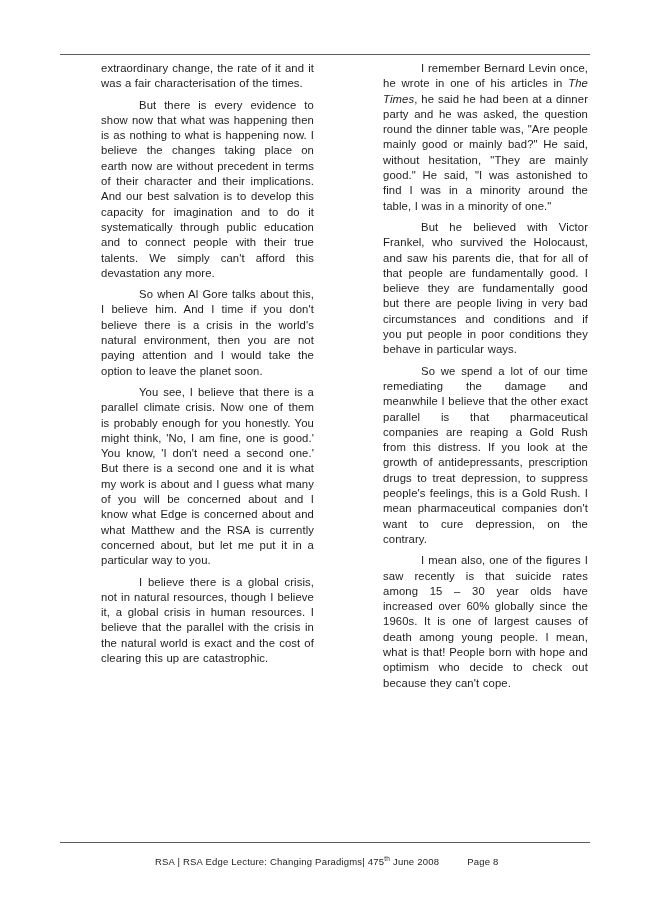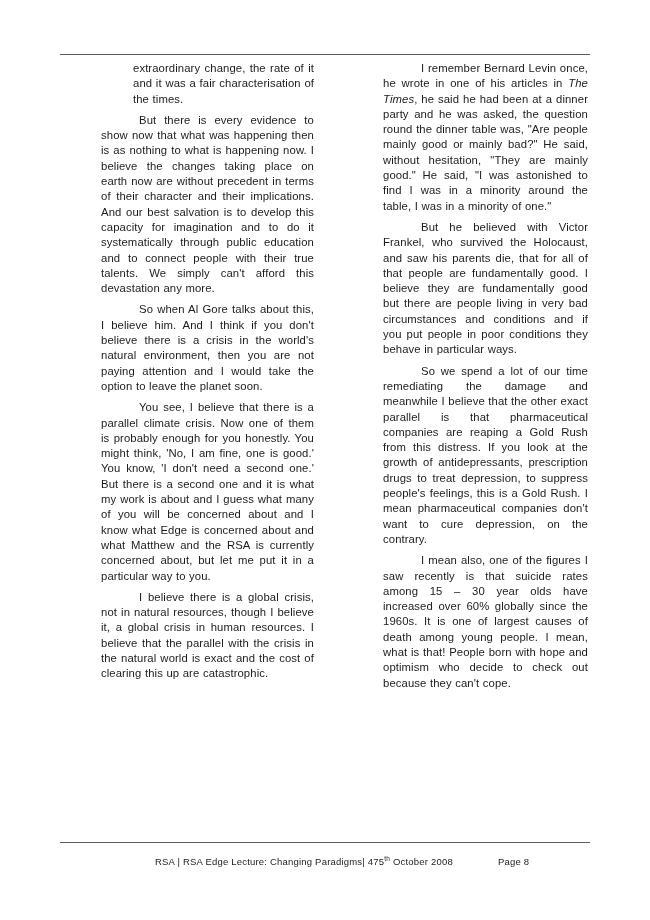--- a/index.html
+++ b/index.html
@@ -37,61 +37,61 @@
   .col p {
     margin: 0 0 6px 0;
     font-size: 11.3px;
     line-height: 15.3px;
     color: #1c1c1c;
     text-align: justify;
     text-indent: 38px;
     letter-spacing: 0.1px;
     word-spacing: 0.3px;
   }
-  .col p.cont { text-indent: 0; margin-left: 32px; }
+  .col p.cont { text-indent: 0; }
   .col p:last-child { margin-bottom: 0; }
   .footer {
     position: absolute;
     top: 856px;
     left: 155px;
     font-size: 9.5px;
     color: #1d1d1d;
     letter-spacing: 0.2px;
     white-space: nowrap;
   }
   .footer sup {
     font-size: 6.5px;
     vertical-align: super;
     line-height: 0;
   }
-  .footer .page-num { margin-left: 45px; text-align: right; }
+  .footer .page-num { margin-left: 28px; text-align: right; }
   em { font-style: italic; }
 </style>
 </head>
 <body>
 
 <div class="page">
 
   <div class="rule rule-top"></div>
 
   <div class="columns">
     <div class="col col-left">
       <p class="cont">extraordinary change, the rate of it and it was a fair characterisation of the times.</p>
       <p>But there is every evidence to show now that what was happening then is as nothing to what is happening now. I believe the changes taking place on earth now are without precedent in terms of their character and their implications. And our best salvation is to develop this capacity for imagination and to do it systematically through public education and to connect people with their true talents. We simply can't afford this devastation any more.</p>
-      <p>So when Al Gore talks about this, I believe him. And I think if you don't believe there is a crisis in the world's natural environment, then you are not paying attention and I would take the option to leave the planet soon.</p>
+      <p>So when Al Gore talks about this, I believe him. And I time if you don't believe there is a crisis in the world's natural environment, then you are not paying attention and I would take the option to leave the planet soon.</p>
       <p>You see, I believe that there is a parallel climate crisis. Now one of them is probably enough for you honestly. You might think, 'No, I am fine, one is good.' You know, 'I don't need a second one.' But there is a second one and it is what my work is about and I guess what many of you will be concerned about and I know what Edge is concerned about and what Matthew and the RSA is currently concerned about, but let me put it in a particular way to you.</p>
       <p>I believe there is a global crisis, not in natural resources, though I believe it, a global crisis in human resources. I believe that the parallel with the crisis in the natural world is exact and the cost of clearing this up are catastrophic.</p>
     </div>
     <div class="col col-right">
       <p><span>I remember Bernard Levin once, he wrote in one of his articles in </span><em>The Times</em><span>, he said he had been at a dinner party and he was asked, the question round the dinner table was, "Are people mainly good or mainly bad?" He said, without hesitation, "They are mainly good." He said, "I was astonished to find I was in a minority around the table, I was in a minority of one."</span></p>
       <p>But he believed with Victor Frankel, who survived the Holocaust, and saw his parents die, that for all of that people are fundamentally good. I believe they are fundamentally good but there are people living in very bad circumstances and conditions and if you put people in poor conditions they behave in particular ways.</p>
       <p>So we spend a lot of our time remediating the damage and meanwhile I believe that the other exact parallel is that pharmaceutical companies are reaping a Gold Rush from this distress. If you look at the growth of antidepressants, prescription drugs to treat depression, to suppress people's feelings, this is a Gold Rush. I mean pharmaceutical companies don't want to cure depression, on the contrary.</p>
       <p>I mean also, one of the figures I saw recently is that suicide rates among 15 – 30 year olds have increased over 60% globally since the 1960s. It is one of largest causes of death among young people. I mean, what is that! People born with hope and optimism who decide to check out because they can't cope.</p>
     </div>
   </div>
 
   <div class="rule rule-bottom"></div>
 
   <div class="footer">
-    <span>RSA | RSA Edge Lecture: Changing Paradigms| 475</span><sup>th</sup><span> October 2008</span><span class="page-num">Page 8</span>
+    <span>RSA | RSA Edge Lecture: Changing Paradigms| 475</span><sup>th</sup><span> June 2008</span><span class="page-num">Page 8</span>
   </div>
 
 </div>
 
 </body></html>

